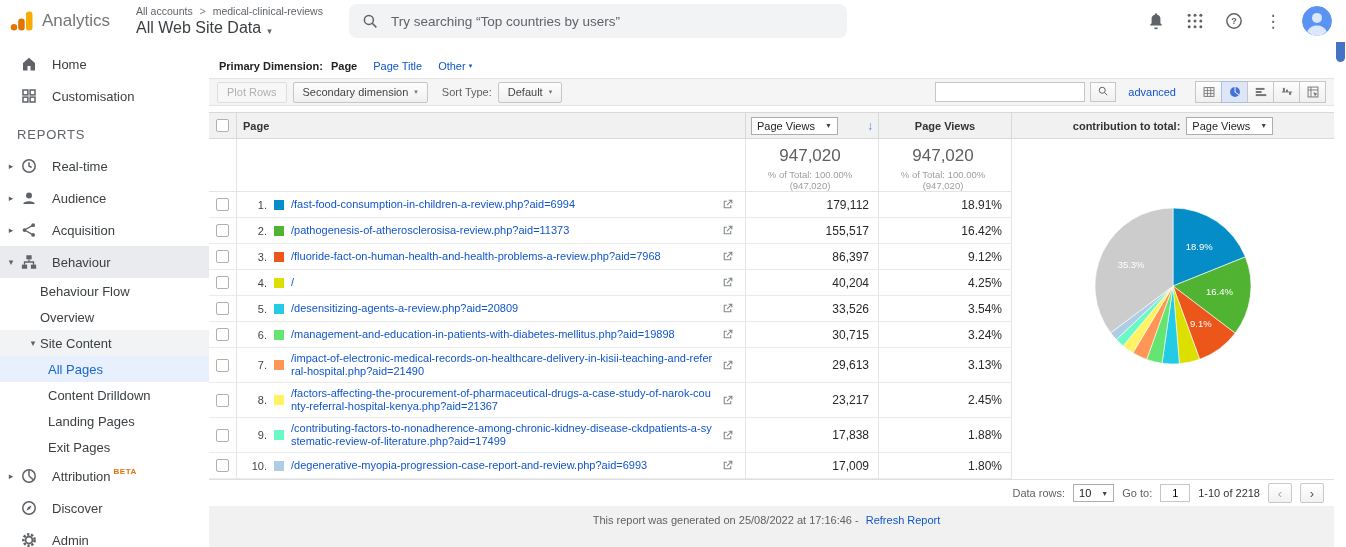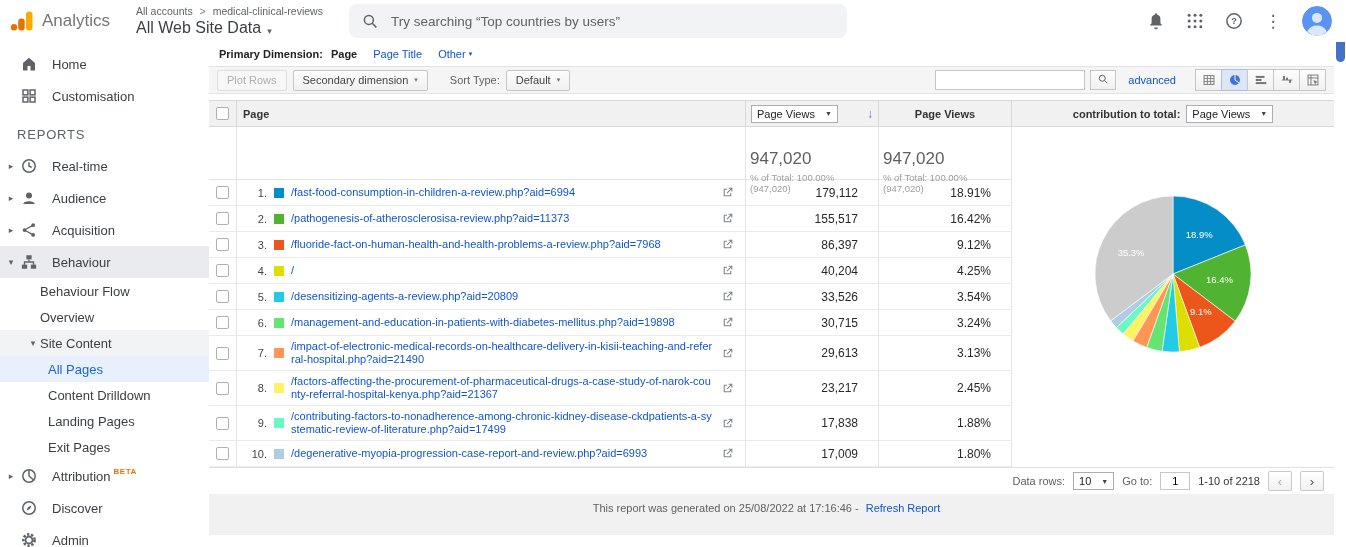--- a/index.html
+++ b/index.html
@@ -46,38 +46,38 @@
   .sb-icon svg{width:18px;height:18px;display:block}
   .sb-label{white-space:nowrap}
   .sb-badge{font-size:8px;color:#e8710a;margin-left:3px;align-self:flex-start;margin-top:7px;
     letter-spacing:.5px;font-weight:bold}
   .sb-section{padding:15px 0 8px 17px;font-size:13px;color:#5f6368;letter-spacing:.8px}
   .sb-item.active-section{background:#e9ebee}
   .sb-item.active-group{background:#f1f3f4}
   .sb-item.selected{background:#e8f0fe;color:#1967d2}
 
   
-  .main{position:absolute;top:30px;left:209px;width:1125px;height:505px;background:#f1f1f1}
+  .main{position:absolute;top:42px;left:209px;width:1125px;height:505px;background:#f1f1f1}
   .dimbar{height:36px;background:#fff;display:flex;align-items:flex-end;
     padding:0 0 6px 10px;font-size:11px;gap:16px}
   .dim-label{font-weight:bold;color:#222}
   .dim-sel{font-weight:bold;color:#222;cursor:default;margin-left:-8px}
   .dim-link{color:#1155cc;font-size:11px;display:inline-flex;align-items:center;gap:3px}
   .mini-caret{font-size:7px;color:#1155cc}
 
   .toolbar{height:28px;background:#f5f5f5;border-top:1px solid #e3e3e3;border-bottom:1px solid #e3e3e3;
     display:flex;align-items:center;padding:0 8px;gap:6px}
   .gabtn{font-size:11px;height:21px;padding:0 9px;border:1px solid #c6c6c6;border-radius:2px;
     background:linear-gradient(#fdfdfd,#f0f0f0);color:#444;display:inline-flex;align-items:center;
     gap:6px;cursor:pointer;font-family:inherit;white-space:nowrap}
   .gabtn .bcaret{font-size:7px;color:#777}
   .gabtn.disabled{color:#b0b0b0;background:#f7f7f7;border-color:#dedede;cursor:default}
   .tlabel{font-size:11px;color:#616161;white-space:nowrap}
   .tlabel.dark{color:#333}
-  .toolbar .tlabel{margin-left:16px}
+  .toolbar .tlabel{margin-left:8px}
   .tspacer{flex:1}
   .tsearch{width:150px;height:20px;border:1px solid #c6c6c6;font-size:11px;padding:0 5px;
     background:#fff;outline:none;font-family:inherit}
   .tsearchbtn{width:26px;height:20px;margin-left:-1px;border:1px solid #c6c6c6;
     background:linear-gradient(#fdfdfd,#f0f0f0);display:inline-flex;align-items:center;
     justify-content:center;cursor:pointer}
   .tsearchbtn svg{width:12px;height:12px}
   .tadv{font-size:11px;color:#1155cc;margin:0 10px 0 6px}
   .viewgroup{display:flex;margin-left:4px}
   .viewbtn{width:27px;height:22px;border:1px solid #c6c6c6;margin-left:-1px;
@@ -105,33 +105,33 @@
   .fakesel{border:1px solid #abadb3;background:#fff;height:18px;display:inline-flex;
     align-items:center;padding:0 5px;font-size:11px;font-weight:normal;color:#222;cursor:pointer;
     white-space:nowrap}
   .selcaret{font-size:7px;color:#444;margin-left:10px}
   .sortarrow{color:#4285f4;font-weight:bold;font-size:12px;cursor:pointer}
 
   .tbody{display:flex;background:#fff}
   .tleft{width:803px;flex:none}
   .tsummary{display:flex;height:53px;border-bottom:1px solid #e4e4e4}
   .tsummary .cell{height:100%}
-  .sumcell{display:block !important;text-align:left;padding:22px 8px 0 4px}
+  .sumcell{display:block !important;text-align:center;padding:7px 8px 0 4px}
   .sum-num{font-size:17px;color:#5f5f5f}
   .sum-sub{font-size:9.5px;color:#9e9e9e;line-height:11px;margin-top:3px}
 
   .trow{display:flex;border-bottom:1px solid #ebebeb;min-height:26px;align-items:stretch}
   .trow .cell{align-items:center}
   .c-page-inner{display:flex;align-items:center;width:100%;padding:4px 4px 4px 6px}
   .rank{width:24px;text-align:right;font-size:11px;color:#444;flex:none;margin-right:7px}
   .legend{width:10px;height:10px;flex:none;margin-right:7px}
   .plink{font-size:11px;color:#1155cc;line-height:13px;word-break:break-all;flex:1}
   .ext{width:13px;height:13px;flex:none;margin:0 7px;cursor:pointer}
   .ext svg{width:13px;height:13px;display:block}
-  .c-num{justify-content:flex-end;padding-right:20px;font-size:12px;color:#282828}
+  .c-num{justify-content:flex-end;padding-right:9px;font-size:12px;color:#282828}
 
   .checkbox{width:13px;height:13px;border:1px solid #b0b0b0;border-radius:2px;background:#fff;
     display:inline-block;cursor:pointer}
 
   .pie-panel{width:322px;position:relative;flex:none}
   #pie{position:absolute;left:66px;top:52px;width:190px;height:190px}
 
   .tfooter{display:flex;align-items:center;justify-content:flex-end;height:27px;background:#fff;
     border-top:1px solid #e0e0e0;gap:8px;padding-right:10px;font-size:11px}
   .fakesel.small{height:18px}

